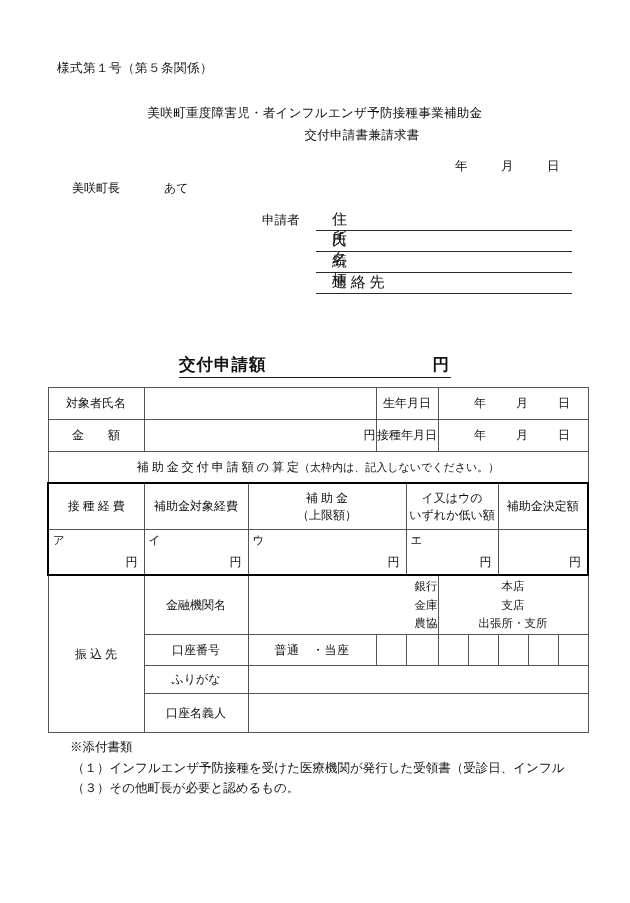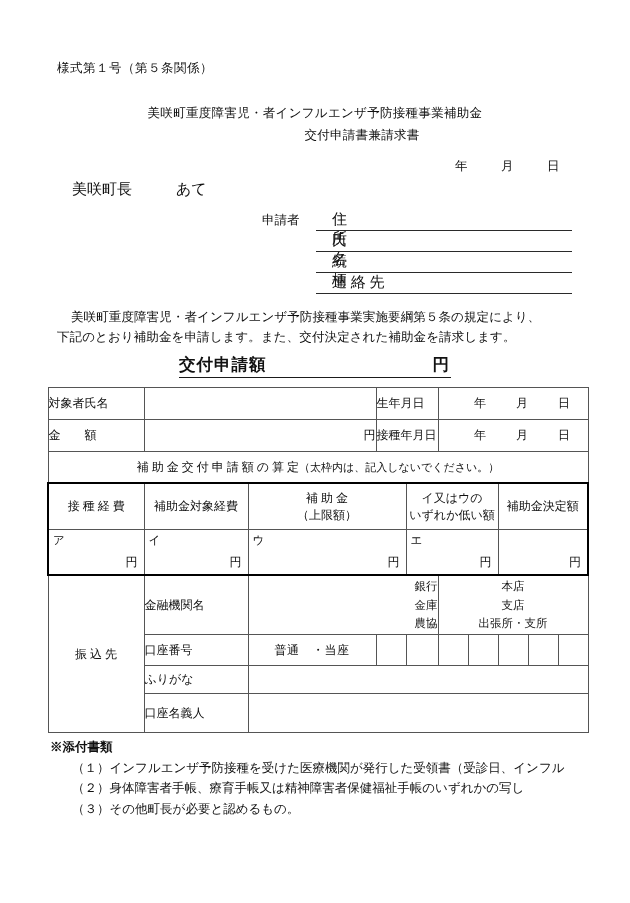--- a/index.html
+++ b/index.html
@@ -49,21 +49,21 @@
   }
   #date-line {
     left: 455px; top: 158px;
     font-size: 12.5px;
   }
   #date-line .seg { display: inline-block; width: 46px; }
   #date-line .seg:last-child { width: auto; }
 
   #addressee {
     left: 72px; top: 180px;
-    font-size: 15px;
+    font-size: 12px;
   }
   #addressee .ate { display: inline-block; margin-left: 44px; }
 
   
   #applicant-block {
     left: 262px; top: 210px;
     width: 320px;
     font-size: 12.5px;
   }
   #applicant-label {
@@ -127,21 +127,21 @@
     vertical-align: middle;
     background: #fff;
   }
   .cellpad { padding: 0 5px; }
 
   .r-name td, .r-amount td { height: 31px; }
   .r-calc-title td { height: 30px; }
   .r-calc-head td { height: 45px; }
   .r-calc-data td { height: 44px; }
 
-  .lbl-cell { font-size: 12px; }
+  .lbl-cell { text-align: center; font-size: 12px; }
   .yen-right {
     text-align: right;
     padding-right: 8px;
     font-size: 12px;
   }
   .ymd {
     text-align: center;
     font-size: 12px;
   }
   .ymd .s { display: inline-block; width: 42px; text-align: left; }
@@ -203,21 +203,21 @@
   }
   .dotted-bottom { border-bottom: 1px dotted #aaaaaa !important; }
 
   
   #attachments {
     left: 50px; top: 737px;
     width: 545px;
     font-size: 12.5px;
     line-height: 20.5px;
   }
-  #att-title { font-weight: bold; font-size: 12.5px; }
+  #att-title { font-weight: normal; font-size: 12.5px; margin-left: 20px; }
   .att-item {
     padding-left: 22px;
     text-indent: 0;
   }
   .att-item .cont { display: block; padding-left: 36px; }
 </style>
 </head>
 <body>
 
 <div class="page">
@@ -245,24 +245,20 @@
       <span class="lbl">氏　　名</span>
     </div>
     <div class="app-row">
       <span class="lbl">続　　柄</span>
     </div>
     <div class="app-row">
       <span class="lbl">連 絡 先</span>
     </div>
   </div>
 
-  <div class="abs" id="body-par">
-    <span class="indent"></span><span>美咲町重度障害児・者インフルエンザ予防接種事業実施要綱第５条の規定により、</span><br>
-    <span>下記のとおり補助金を申請します。また、交付決定された補助金を請求します。</span>
-  </div>
 
   <div class="abs" id="request-amount">
     <span class="ra-label">交付申請額</span>
     <span class="ra-unit">円</span>
   </div>
 
   <table id="main-table">
     <colgroup>
       <col style="width:96px">
       <col style="width:80px">
@@ -391,22 +387,19 @@
   </tbody>
     </table>
 
   <div class="abs" id="attachments">
     <div id="att-title">※添付書類</div>
 
     <div class="att-item">
       <span>（１）</span><span>インフルエンザ予防接種を受けた医療機関が発行した受領書（受診日、インフル</span>
     </div>
 
-    <div class="att-item">
-      <span>（２）</span><span>身体障害者手帳、療育手帳又は精神障害者保健福祉手帳のいずれかの写し</span>
-    </div>
 
     <div class="att-item">
       <span>（３）</span><span>その他町長が必要と認めるもの。</span>
     </div>
   </div>
 
 </div>
 
 </body></html>

